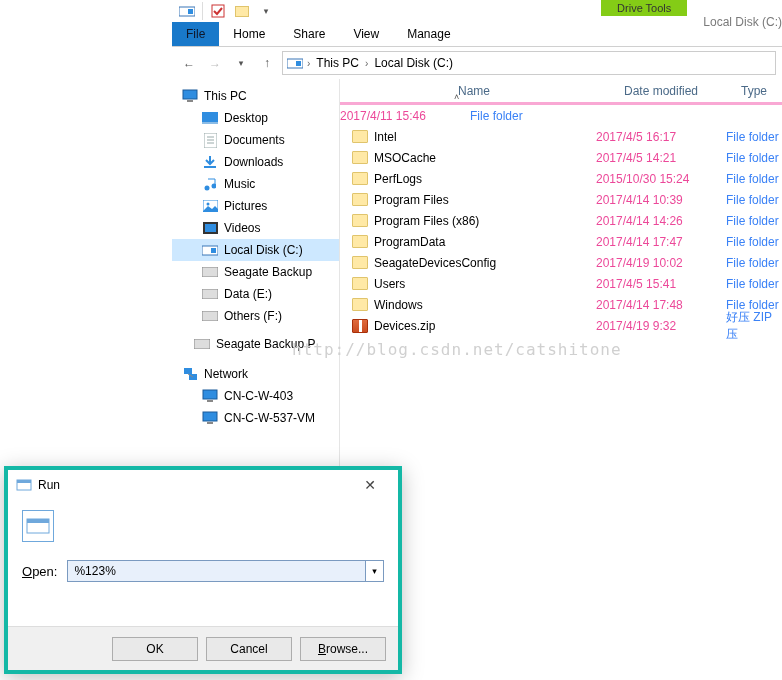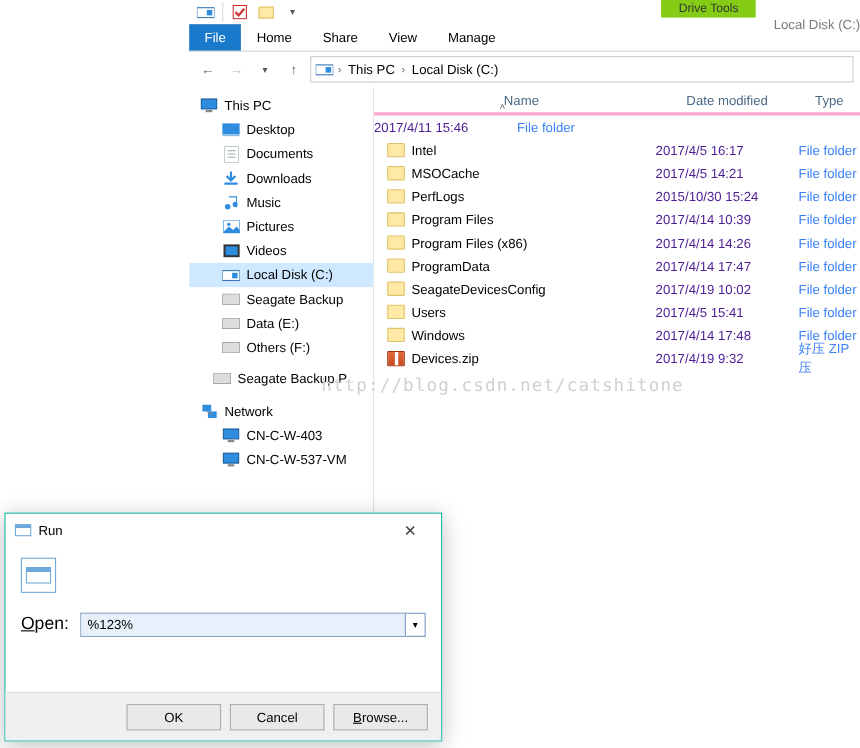--- a/index.html
+++ b/index.html
@@ -7,21 +7,21 @@
 
   
   .explorer { position: absolute; left: 172px; top: 0; right: 0; }
 
   .qat { height: 22px; display: flex; align-items: center; padding-left: 4px; gap: 2px; }
   .qat-cell { width: 22px; height: 20px; display: flex; align-items: center; justify-content: center; }
   .sep { width: 1px; height: 18px; background: #ddd; margin: 0 2px; }
 
   .ribbon-tabs { display: flex; align-items: flex-end; height: 24px; }
   .rtab { padding: 0 14px; height: 24px; line-height: 24px; font-size: 12px; cursor: default; }
-  .rtab.file { background: #1979ca; color: #ffffff; }
+  .rtab.file { background: #1979ca; color: #0f172a; }
   .context-label { font-size: 11px; background: #84cc16; padding: 2px 16px; color: #333; }
   .location-label { font-size: 12px; color: #7a7a7a; padding: 4px 0 0 16px; }
   .context-row { display: flex; align-items: center; }
 
   .ribbon-line { height: 1px; background: #d0d0d0; }
 
   .navbar { display: flex; align-items: center; height: 32px; padding: 4px 6px; gap: 4px; }
   .nav-btn { width: 22px; height: 22px; display: flex; align-items: center; justify-content: center; color: #555; }
   .nav-btn.disabled { color: #bbb; }
   .addr { flex: 1; display: flex; align-items: center; border: 1px solid #ccc; height: 24px; padding: 0 4px; background: #fff; gap: 4px; }
@@ -36,38 +36,38 @@
   .ticon { width: 16px; height: 16px; flex: none; display: flex; align-items: center; justify-content: center; }
 
   .files { flex: 1; }
   .fhdr { display: flex; height: 26px; align-items: center; border-bottom: 3px solid #f9a8d4; color: #4b6a88; font-size: 12px; text-align: center; }
   .col-name { width: 256px; padding-left: 12px; position: relative; }
   .col-date { width: 130px; }
   .col-type { flex: 1; }
   .sort-caret { position: absolute; left: 114px; top: 8px; font-size: 9px; color: #555; }
   .frow { display: flex; height: 21px; align-items: center; font-size: 12px; }
   .frow .c-name { width: 256px; padding-left: 12px; display: flex; align-items: center; gap: 6px; }
-  .frow .c-date { width: 130px; color: #4c1d95; }
+  .frow .c-date { width: 130px; color: #ec4899; }
   .frow .c-type { flex: 1; color: #3b82f6; }
   .ficon { width: 16px; height: 13px; background: #ffe9a6; border: 1px solid #e0c46c; border-radius: 1px; flex: none; }
   .ficon.zip { width: 16px; height: 14px; background: linear-gradient(#e06b3d,#c94c20); border: 1px solid #a8300a; position: relative; }
   .ficon.zip::after { content:""; position:absolute; left:6px; top:0; width:3px; height:100%; background:#fff; }
 
   .watermark { position: absolute; left: 292px; top: 340px; color: #d0d0d0; font-size: 16px; letter-spacing: 1px; font-family: monospace; }
 
   
-  .run { position: absolute; left: 4px; top: 466px; width: 398px; height: 208px; background: #fff; border: 1px solid #14b8a6; box-shadow: 0 4px 20px rgba(0,0,0,.25); }
+  .run { position: absolute; left: 4px; top: 466px; width: 398px; height: 208px; background: #fff; border: 4px solid #14b8a6; box-shadow: 0 4px 20px rgba(0,0,0,.25); }
   .run-title { height: 30px; display: flex; align-items: center; padding: 0 8px; font-size: 12px; }
   .run-close { margin-left: auto; width: 40px; text-align: center; font-size: 14px; color: #444; }
   .run-body { padding: 10px 14px; }
   .run-row1 { display: flex; gap: 12px; align-items: flex-start; }
   .run-icon { width: 32px; height: 32px; background: #fff; border: 1px solid #6fa8dc; display:flex; align-items:center; justify-content:center; }
   .run-desc { font-size: 12px; line-height: 1.4; }
   .run-open { margin-top: 18px; display: flex; align-items: center; gap: 10px; }
-  .run-open label { font-size: 16px; }
+  .run-open label { font-size: 13px; }
   .run-combo { flex: 1; display: flex; border: 1px solid #7a9ac0; height: 22px; background: #fff; }
   .run-combo input { border: 0; flex: 1; padding: 0 6px; font-size: 12px; outline: none; background: #e8f0fb; }
   .run-combo .dd { width: 18px; display: flex; align-items: center; justify-content: center; border-left: 1px solid #7a9ac0; font-size: 9px; }
   .run-buttons { position: absolute; bottom: 0; left: 0; right: 0; height: 44px; background: #f0f0f0; display: flex; align-items: center; justify-content: flex-end; gap: 8px; padding-right: 12px; border-top: 1px solid #ddd; }
   .btn { width: 86px; height: 24px; background: #e9e9e9; border: 1px solid #adadad; font-size: 12px; display: flex; align-items: center; justify-content: center; }
 
   svg { display: block; }
 </style>
 </head>
 <body>

